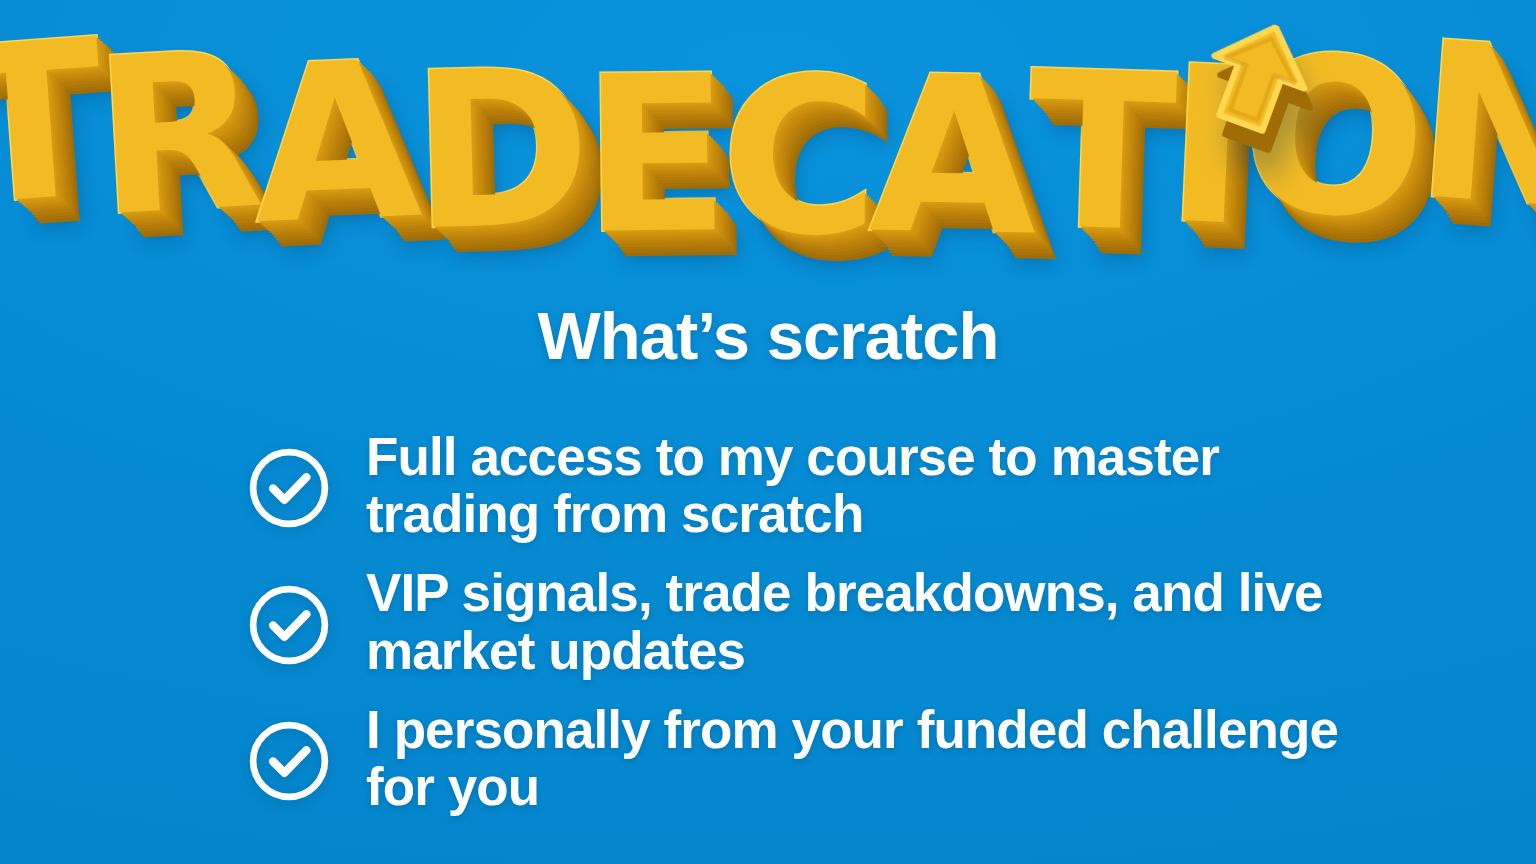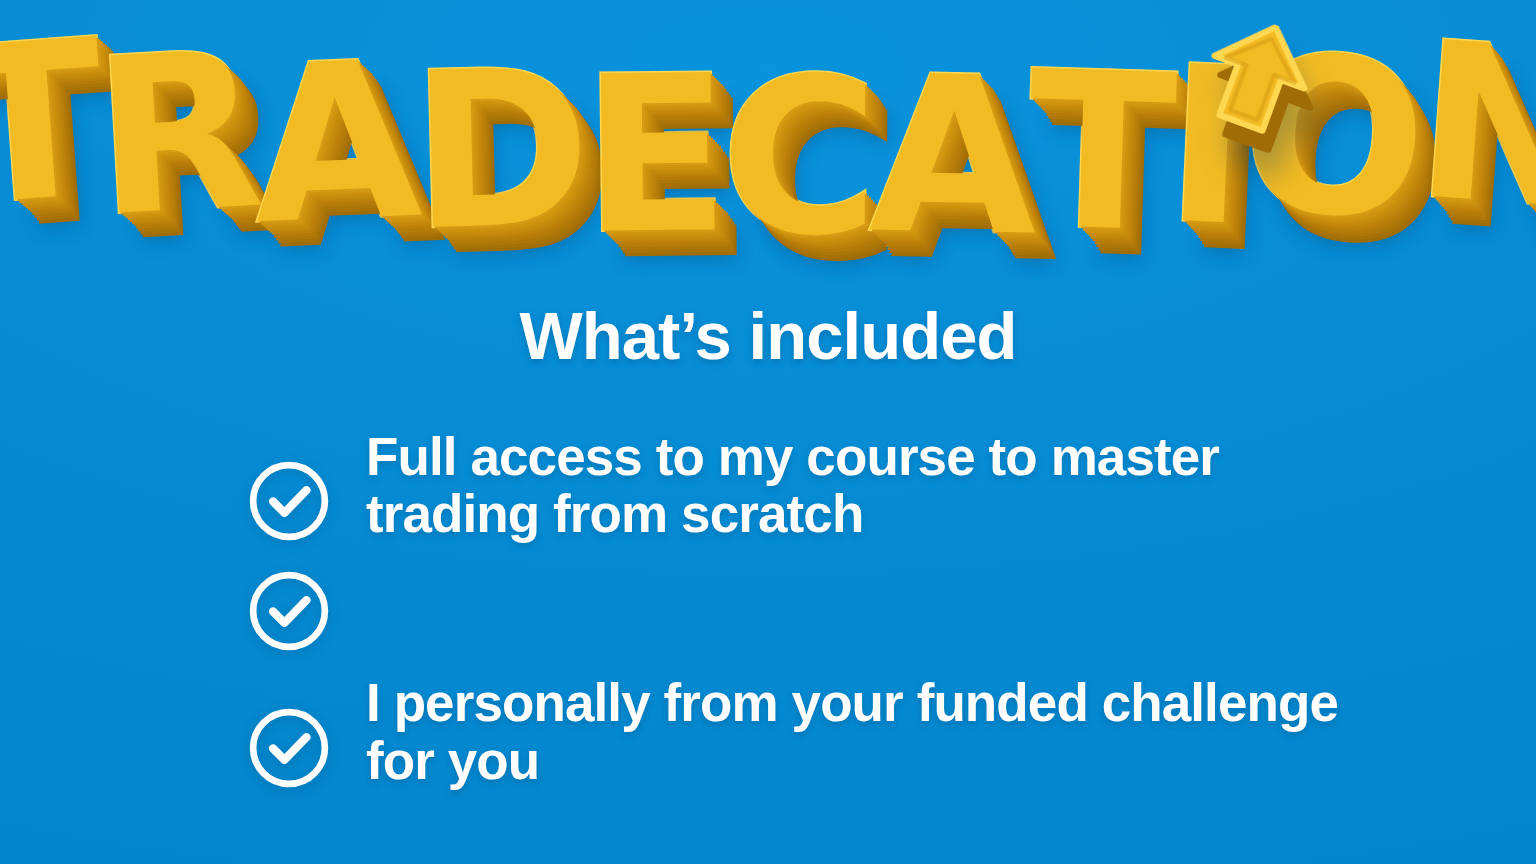--- a/index.html
+++ b/index.html
@@ -125,21 +125,21 @@
 
   
   .bullets {
     position: absolute;
     left: 248px;
     top: 428px;
     width: 1160px;
   }
   .bullet {
     display: flex;
-    align-items: flex-end;
+    align-items: center;
     margin-bottom: 22px;
   }
   .check-icon {
     flex: 0 0 auto;
     width: 82px;
     height: 82px;
     margin-top: 6px;
     margin-right: 36px;
     filter: drop-shadow(0 3px 6px rgba(0, 48, 88, 0.22));
   }
@@ -178,41 +178,42 @@
 
       <div class="arrow-dot">
         <svg viewBox="0 0 100 104" aria-hidden="true">
           <path d="M50 2 L96 48 L72 48 L72 100 L28 100 L28 48 L4 48 Z" fill="#F2BB23" stroke="#FFD750" stroke-width="6" stroke-linejoin="round"></path>
           <path d="M50 14 L85 46 L64 46 L64 92 L36 92 L36 46 L15 46 Z" fill="none" stroke="#D79A14" stroke-width="4" stroke-linejoin="round" opacity="0.55"></path>
         </svg>
       </div>
     </div>
   </div>
 
-  <div class="heading">What’s included</div>
+  <div class="heading">What’s scratch</div>
 
   <div class="bullets">
 
     <div class="bullet">
       <div class="check-icon">
         <svg viewBox="0 0 80 80" aria-hidden="true">
           <circle cx="40" cy="40" r="35" fill="none" stroke="#ffffff" stroke-width="6.5"></circle>
           <path d="M24.5 40.5 L35.5 51.5 L57 29.5" fill="none" stroke="#ffffff" stroke-width="8" stroke-linecap="round" stroke-linejoin="round"></path>
         </svg>
       </div>
       <div class="bullet-text">Full access to my course to master trading from scratch</div>
     </div>
 
     <div class="bullet">
       <div class="check-icon">
         <svg viewBox="0 0 80 80" aria-hidden="true">
           <circle cx="40" cy="40" r="35" fill="none" stroke="#ffffff" stroke-width="6.5"></circle>
           <path d="M24.5 40.5 L35.5 51.5 L57 29.5" fill="none" stroke="#ffffff" stroke-width="8" stroke-linecap="round" stroke-linejoin="round"></path>
         </svg>
       </div>
+      <div class="bullet-text">VIP signals, trade breakdowns, and live market updates</div>
     </div>
 
     <div class="bullet">
       <div class="check-icon">
         <svg viewBox="0 0 80 80" aria-hidden="true">
           <circle cx="40" cy="40" r="35" fill="none" stroke="#ffffff" stroke-width="6.5"></circle>
           <path d="M24.5 40.5 L35.5 51.5 L57 29.5" fill="none" stroke="#ffffff" stroke-width="8" stroke-linecap="round" stroke-linejoin="round"></path>
         </svg>
       </div>
       <div class="bullet-text">I personally from your funded challenge for you</div>

